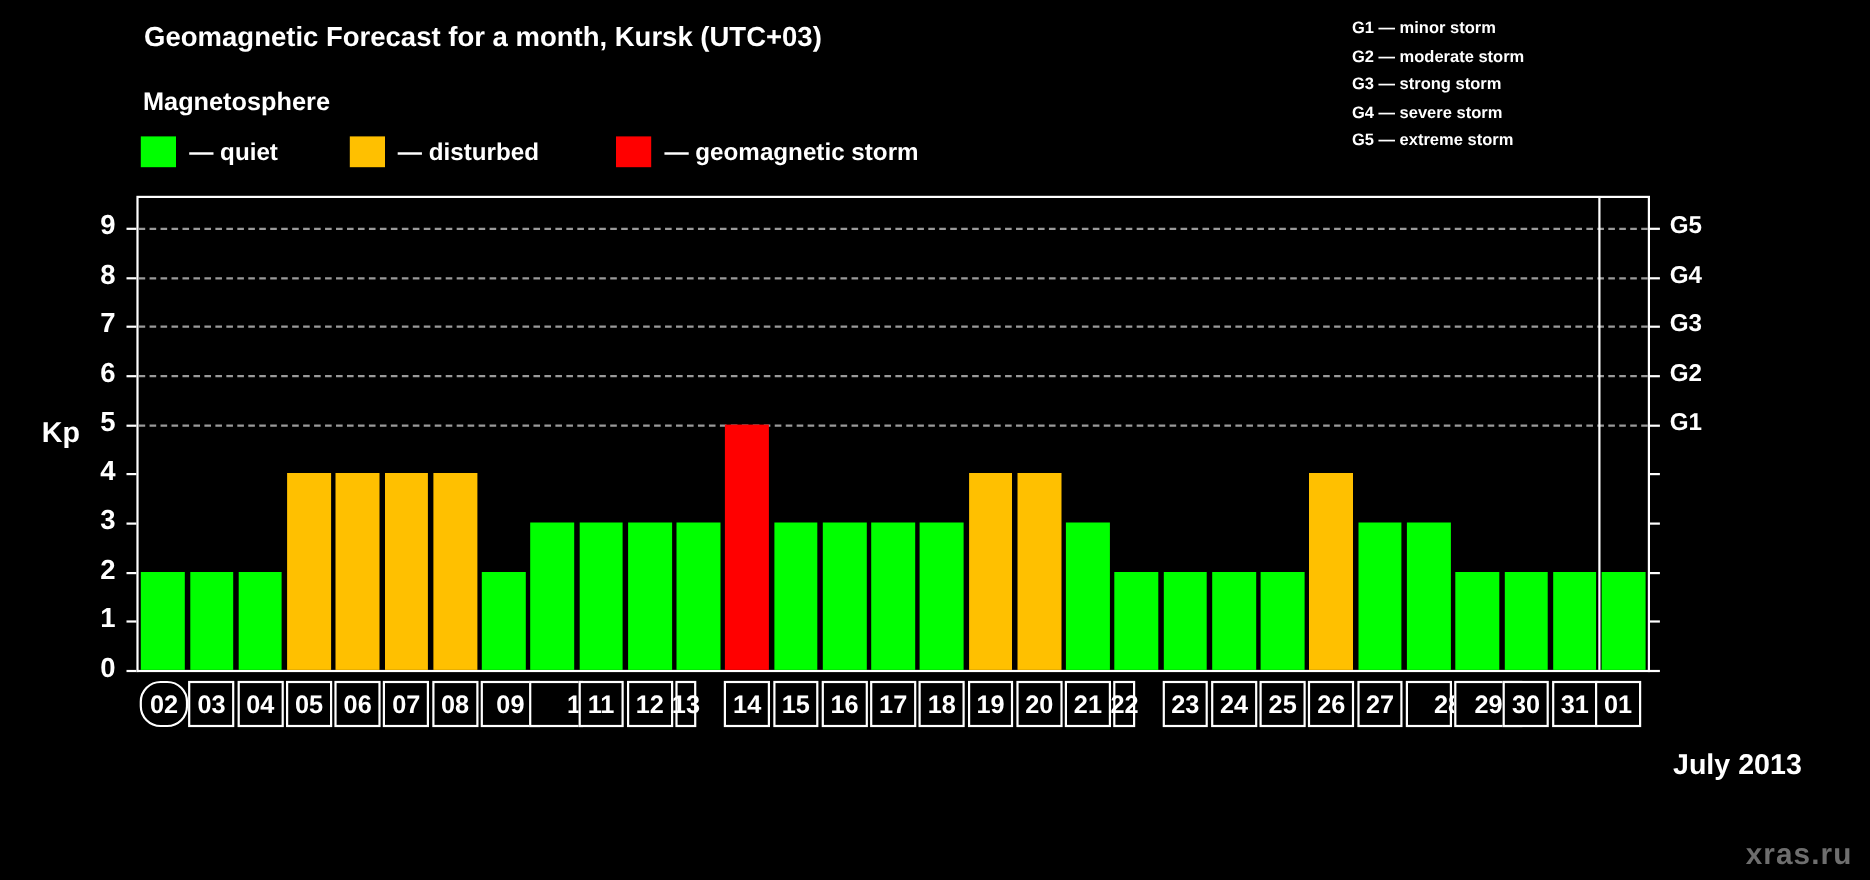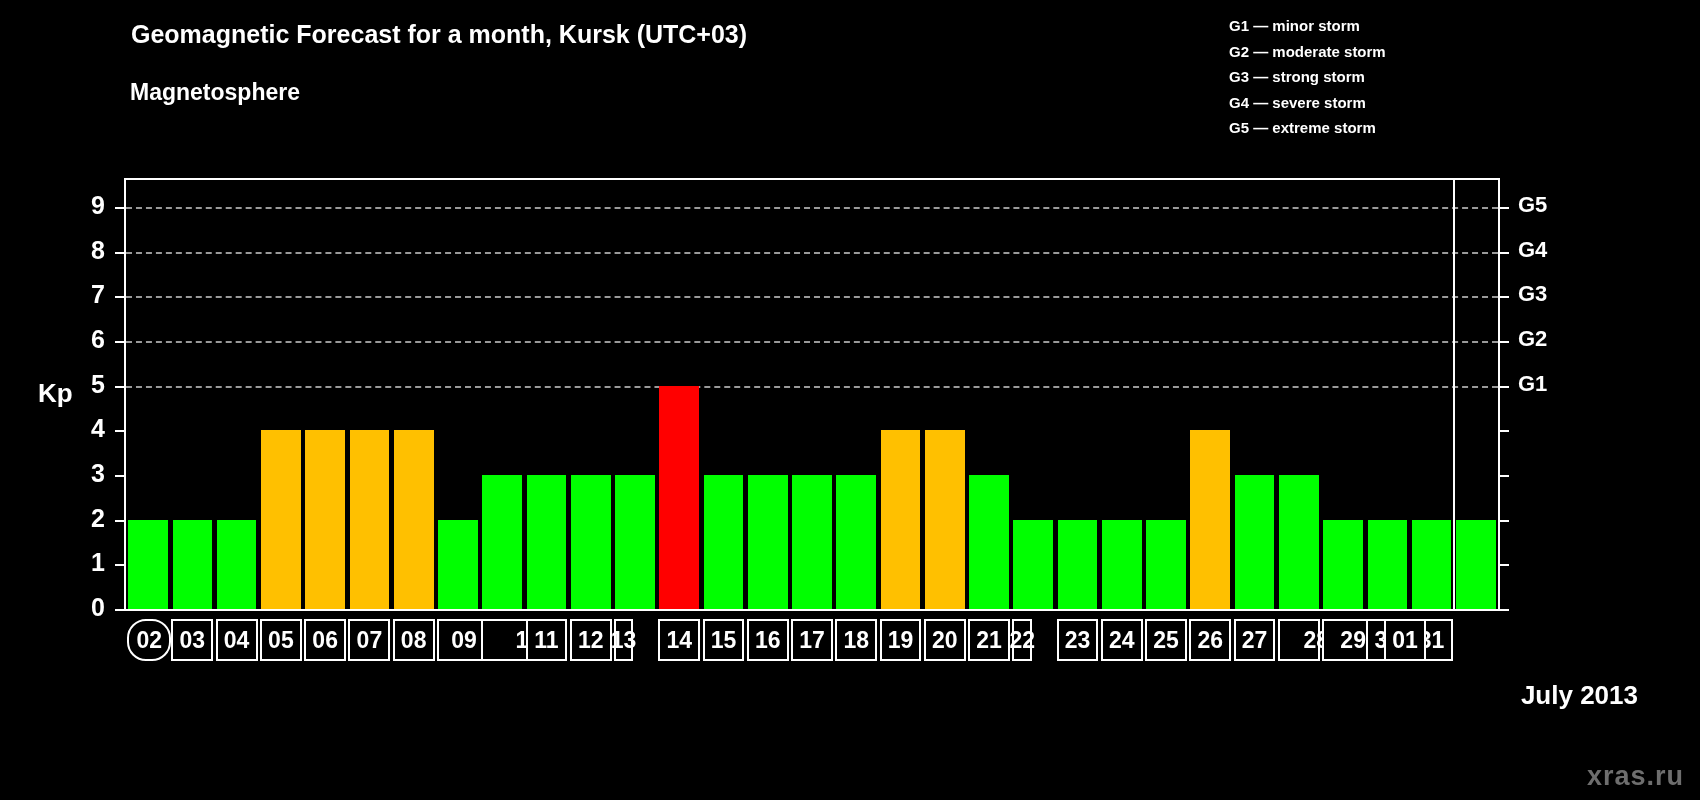--- a/index.html
+++ b/index.html
@@ -164,20 +164,36 @@
 </style>
 </head>
 <body>
 
 <div id="root">
 
   <div class="title">Geomagnetic Forecast for a month, Kursk (UTC+03)</div>
 
   <div class="mag-label">Magnetosphere</div>
 
+  <div class="legend-row">
+    <div class="legend-item">
+      <span class="legend-swatch" style="background:#00FF00"></span>
+      <span class="legend-text">— quiet</span>
+    </div>
+    <span class="legend-gap-1"></span>
+    <div class="legend-item">
+      <span class="legend-swatch" style="background:#FFC000"></span>
+      <span class="legend-text">— disturbed</span>
+    </div>
+    <span class="legend-gap-2"></span>
+    <div class="legend-item">
+      <span class="legend-swatch" style="background:#FF0000"></span>
+      <span class="legend-text">— geomagnetic storm</span>
+    </div>
+  </div>
 
   <div class="gscale">
     <div>G1 — minor storm</div>
     <div>G2 — moderate storm</div>
     <div>G3 — strong storm</div>
     <div>G4 — severe storm</div>
     <div>G5 — extreme storm</div>
   </div>
 
   <div class="kp-label">Kp</div>
@@ -294,20 +310,20 @@
       <div class="datebox" style="left: 1012.36px; width: 20px;">22</div>
       <div class="datebox" style="left: 1056.62px; width: 41.8581px;">23</div>
       <div class="datebox" style="left: 1100.88px; width: 41.8581px;">24</div>
       <div class="datebox" style="left: 1145.14px; width: 41.8581px;">25</div>
       <div class="datebox" style="left: 1189.39px; width: 41.8581px;">26</div>
       <div class="datebox" style="left: 1233.65px; width: 41.8581px;">27</div>
       <div class="datebox" style="left: 1277.91px; width: 41.8581px; padding-left: 35px;">28</div>
       <div class="datebox" style="left: 1322.17px; width: 62px;">29</div>
       <div class="datebox" style="left: 1366.43px; width: 41.8581px;">30</div>
       <div class="datebox" style="left: 1410.68px; width: 41.8581px;">31</div>
-      <div class="datebox" style="left: 1384px; width: 41.8581px;">01</div>
+      <div class="datebox" style="left: 1450px; width: 41.8581px;">01</div>
     </div>
 
   <div class="xtitle"><span>July 2013</span></div>
 
   <div class="watermark">xras.ru</div>
 
 </div>
 
 </body></html>

